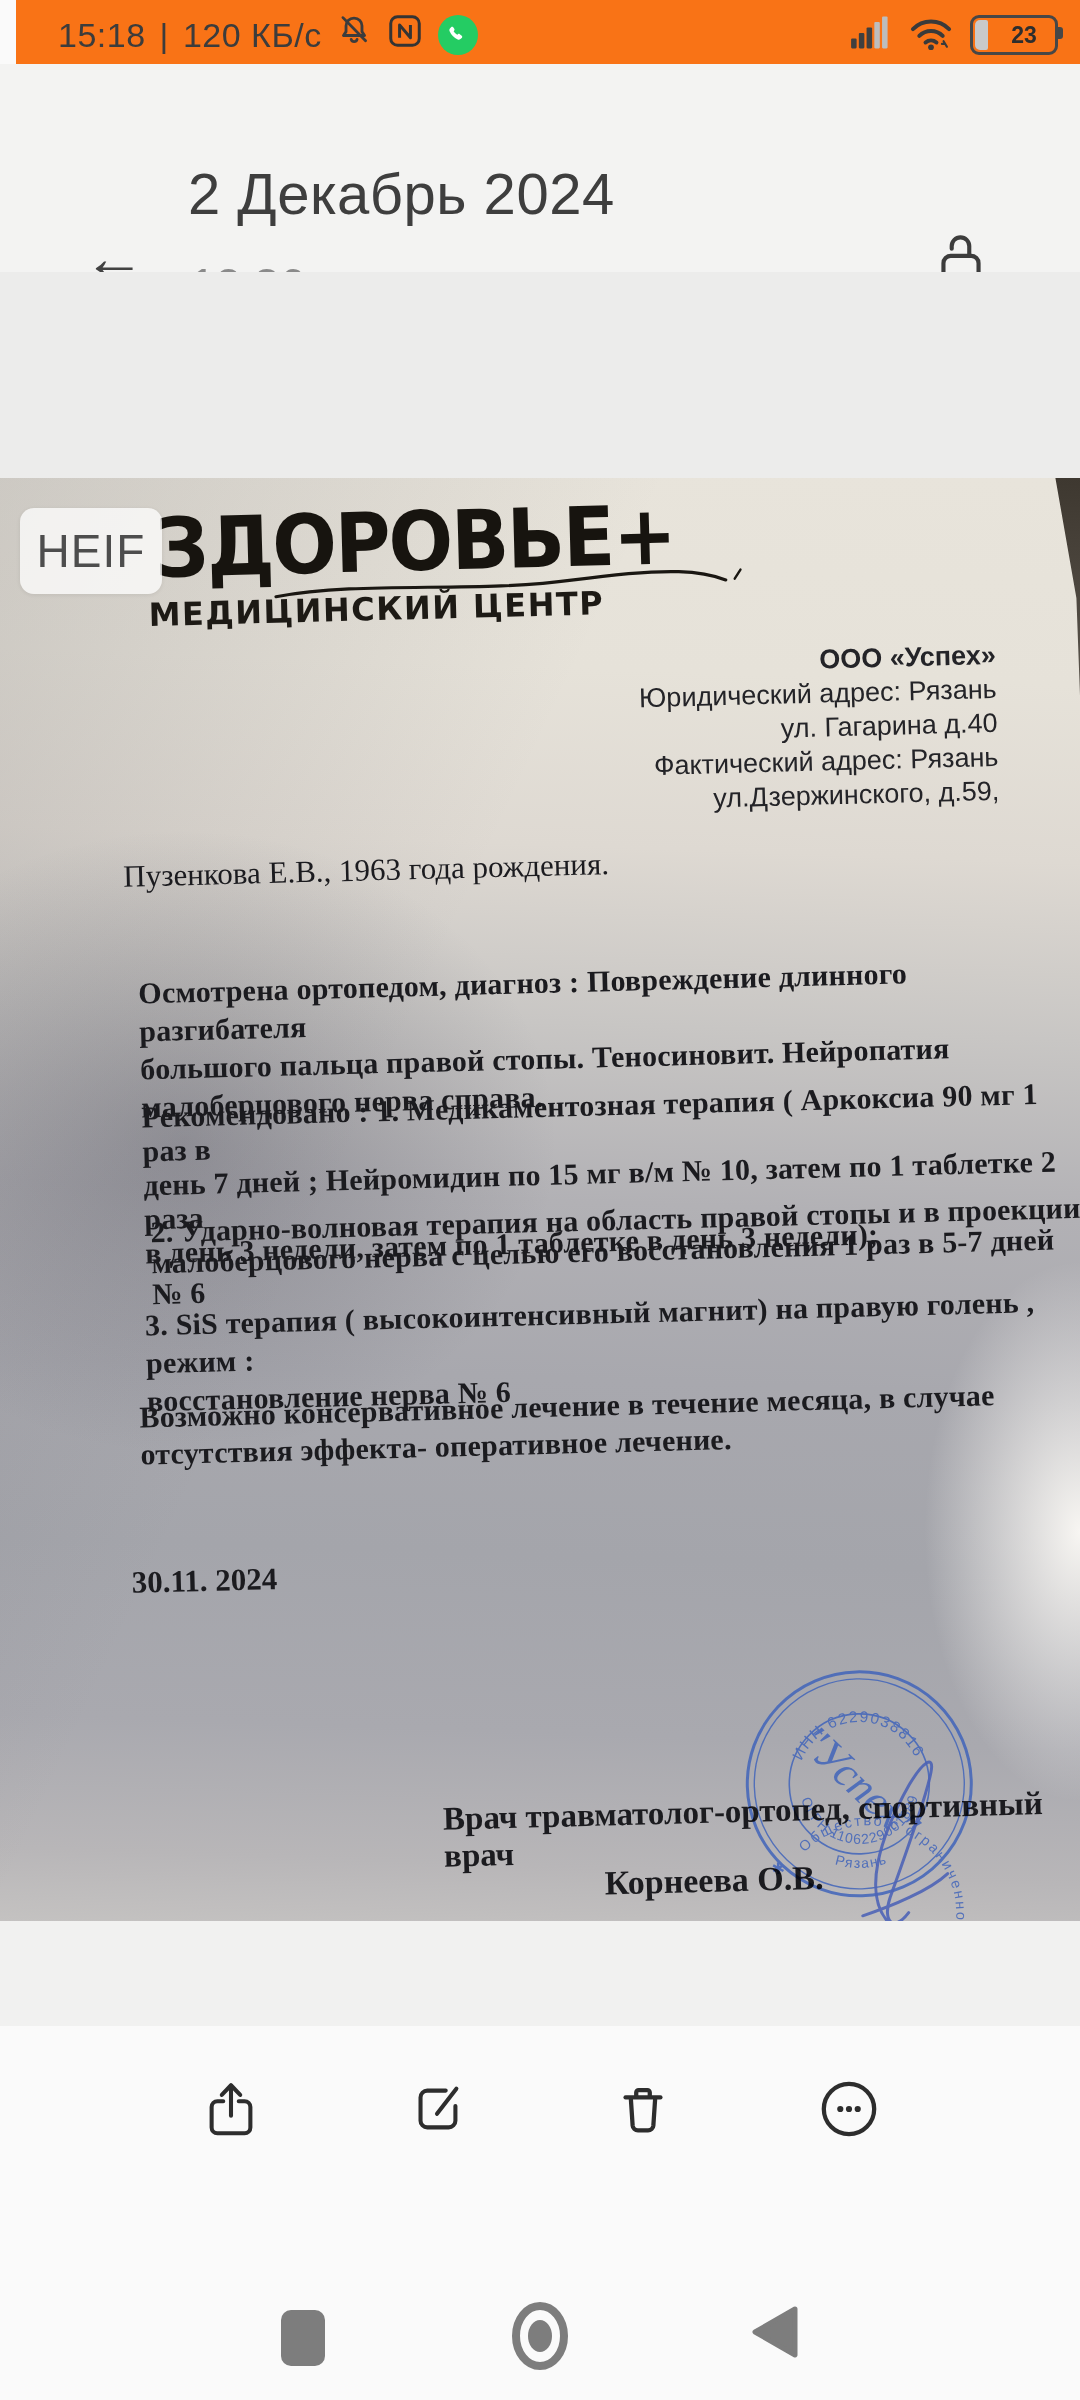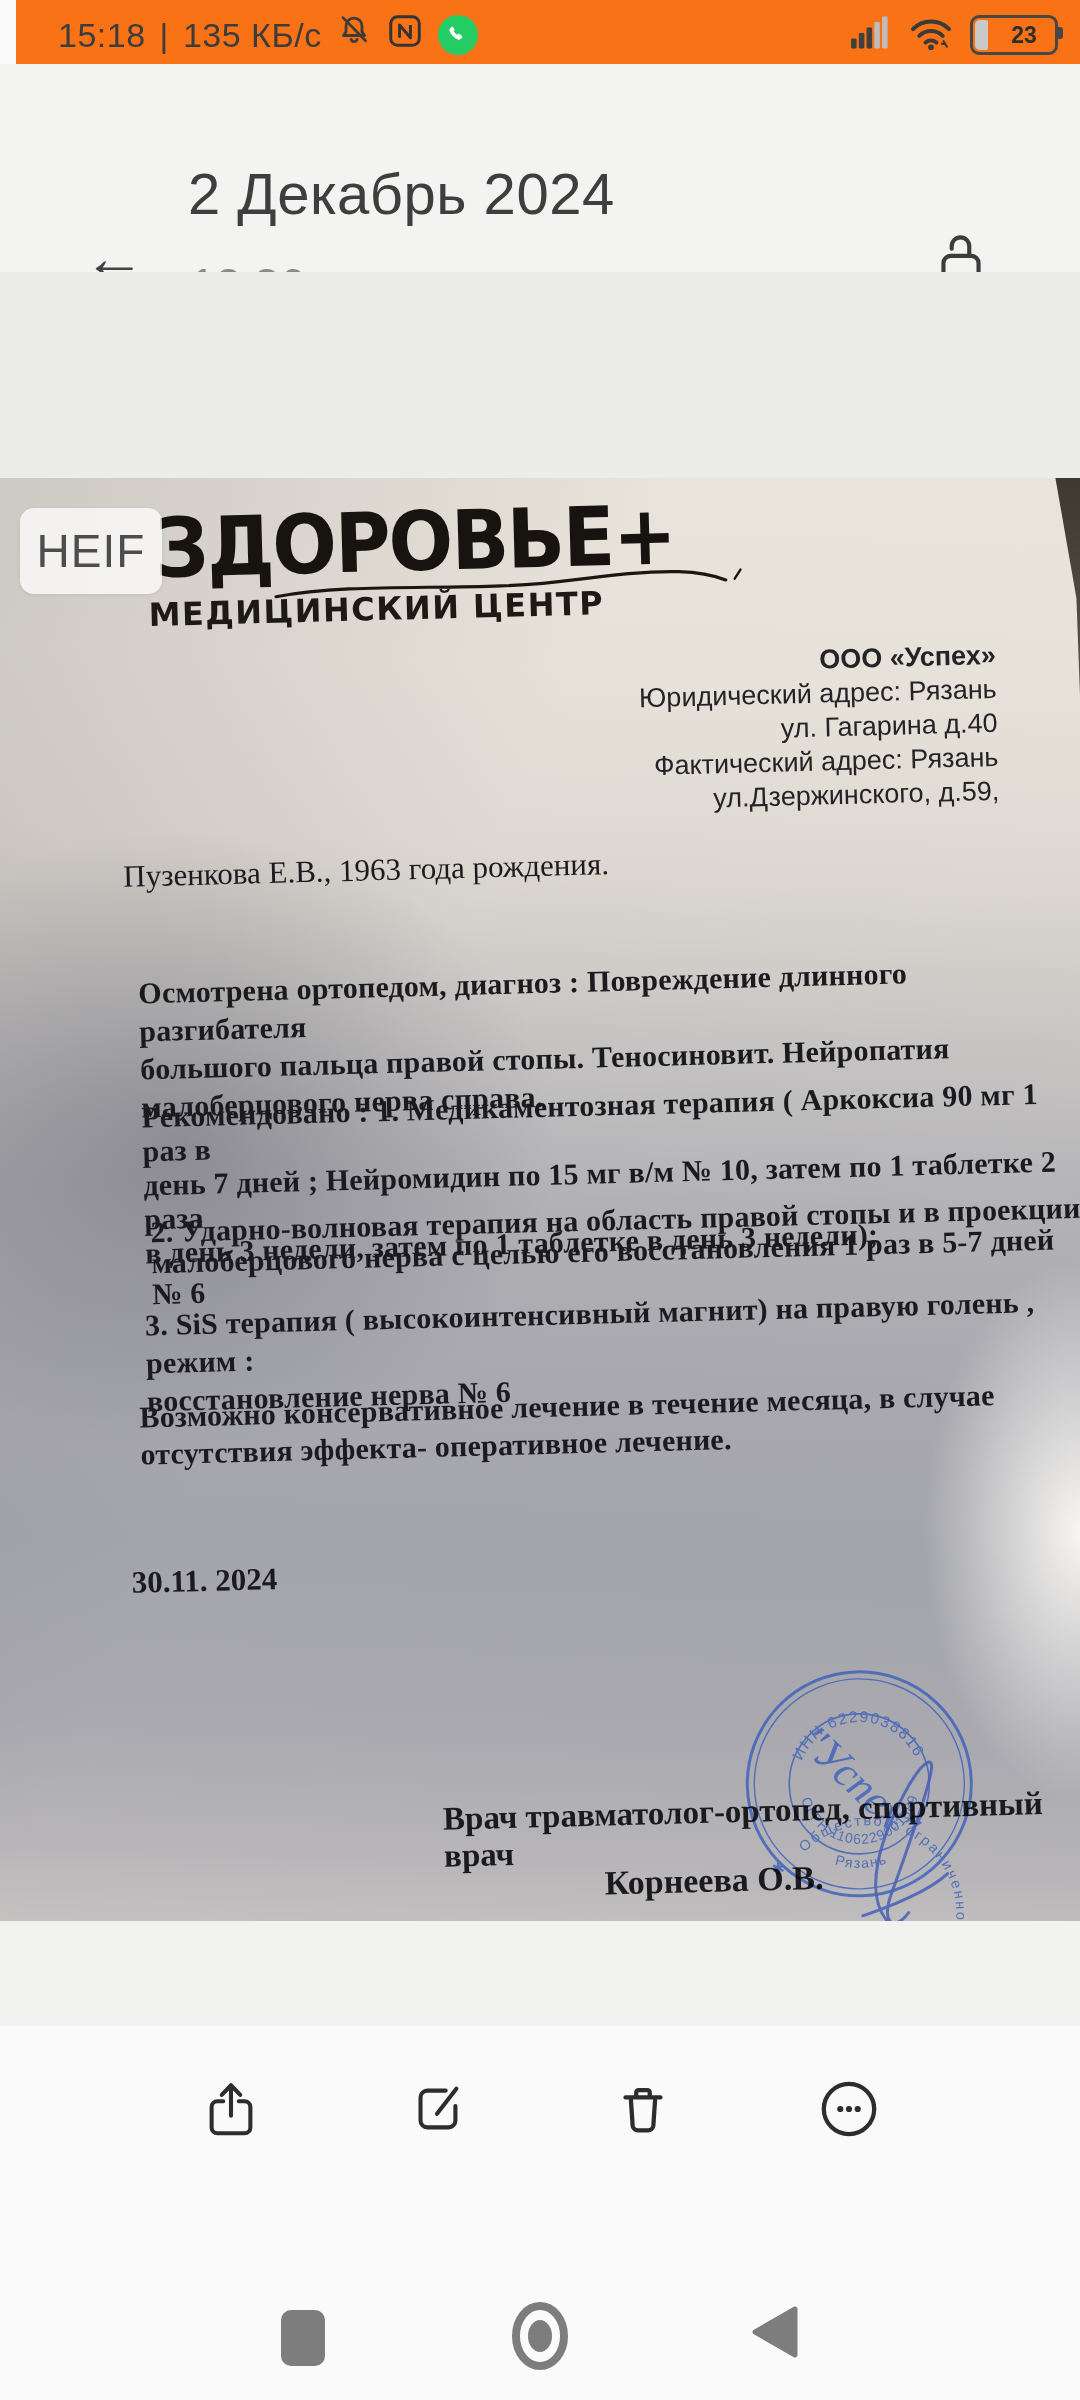--- a/index.html
+++ b/index.html
@@ -81,21 +81,21 @@
 </style>
 </head>
 <body>
 
 <div class="screen">
 
   <div class="statusbar">
     <div class="sb-left">
       <span class="sb-text">15:18</span>
       <span class="sb-text">|</span>
-      <span class="sb-text">135 КБ/с</span>
+      <span class="sb-text">120 КБ/с</span>
       <span>
         <svg width="36" height="36" viewBox="0 0 28 28" fill="none" stroke="#3c3c3c" stroke-width="2.2" stroke-linecap="round" stroke-linejoin="round">
           <path d="M14 4 C10.2 4 7.8 6.8 7.8 10 V14.5 L5.8 17.5 H22.2 L20.2 14.5 V10 C20.2 6.8 17.8 4 14 4 Z"></path>
           <path d="M11.8 20.5 a2.4 2.4 0 0 0 4.6 0"></path>
           <path d="M5.4 3.6 L23 21.6"></path>
         </svg>
       </span>
       <span>
         <svg width="38" height="38" viewBox="0 0 28 28" fill="none" stroke="#343434" stroke-width="2.2" stroke-linejoin="round">
           <rect x="3.5" y="3.5" width="21" height="21" rx="5"></rect>

